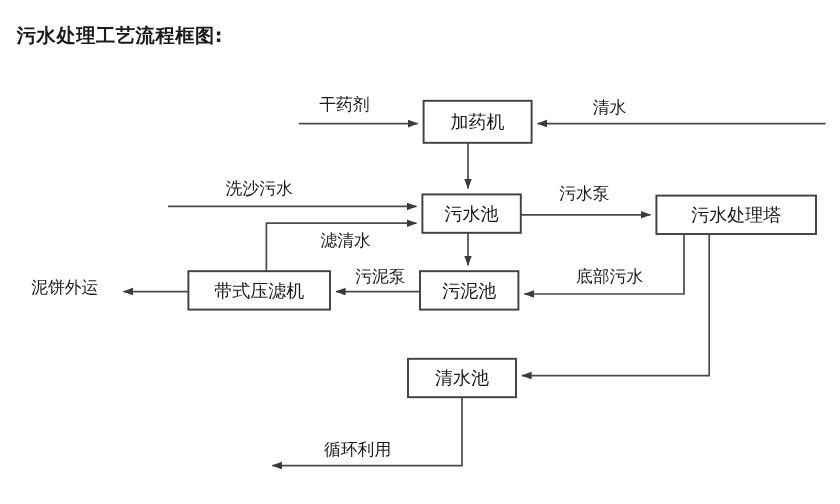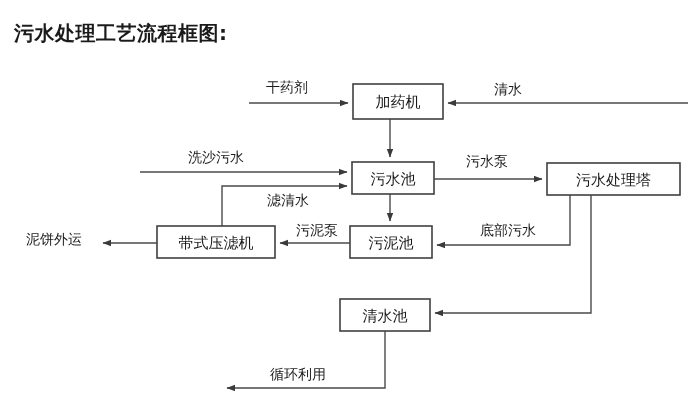--- a/index.html
+++ b/index.html
@@ -12,21 +12,21 @@
     width: 700px;
     height: 420px;
     background: #ffffff;
     overflow: hidden;
     font-family: "DejaVu Sans", "Liberation Sans", sans-serif;
   }
   #title {
     position: absolute;
     left: 14px;
     top: 20px;
-    font-size: 20px;
+    font-size: 16px;
     font-weight: bold;
     color: #1a1a1a;
     letter-spacing: 0.5px;
     white-space: nowrap;
   }
   svg#diagram {
     position: absolute;
     left: 0;
     top: 0;
     width: 700px;

